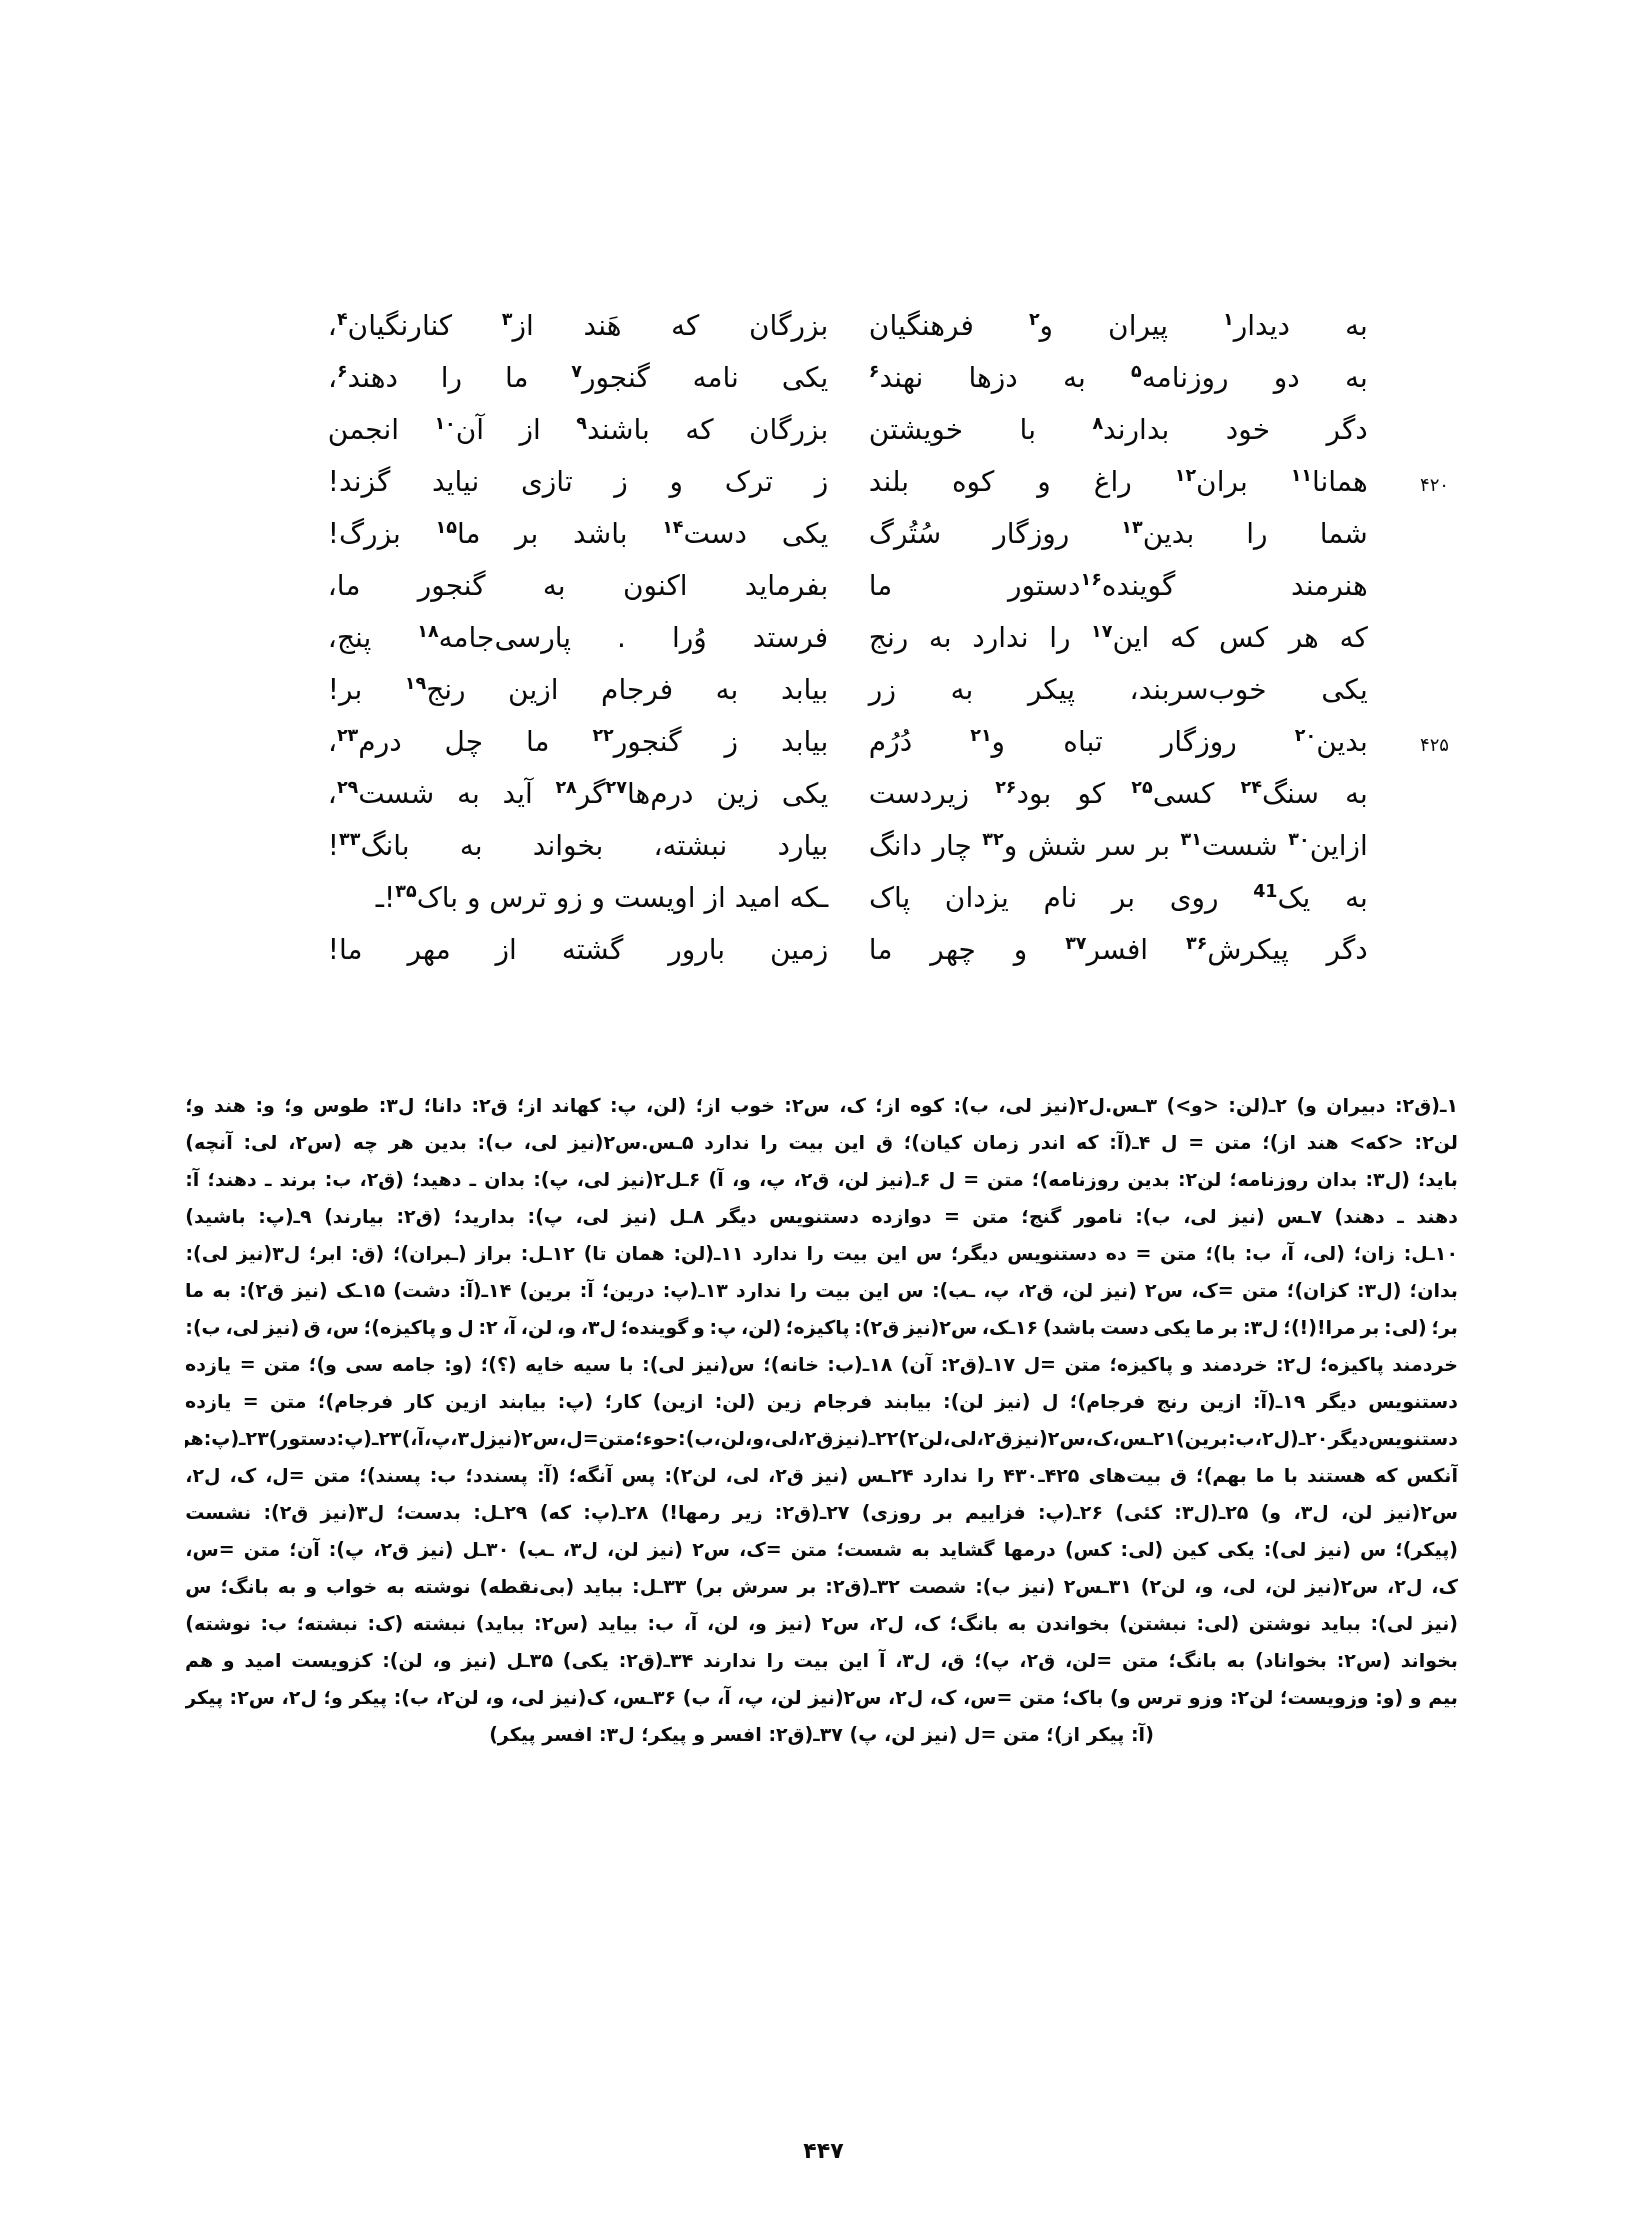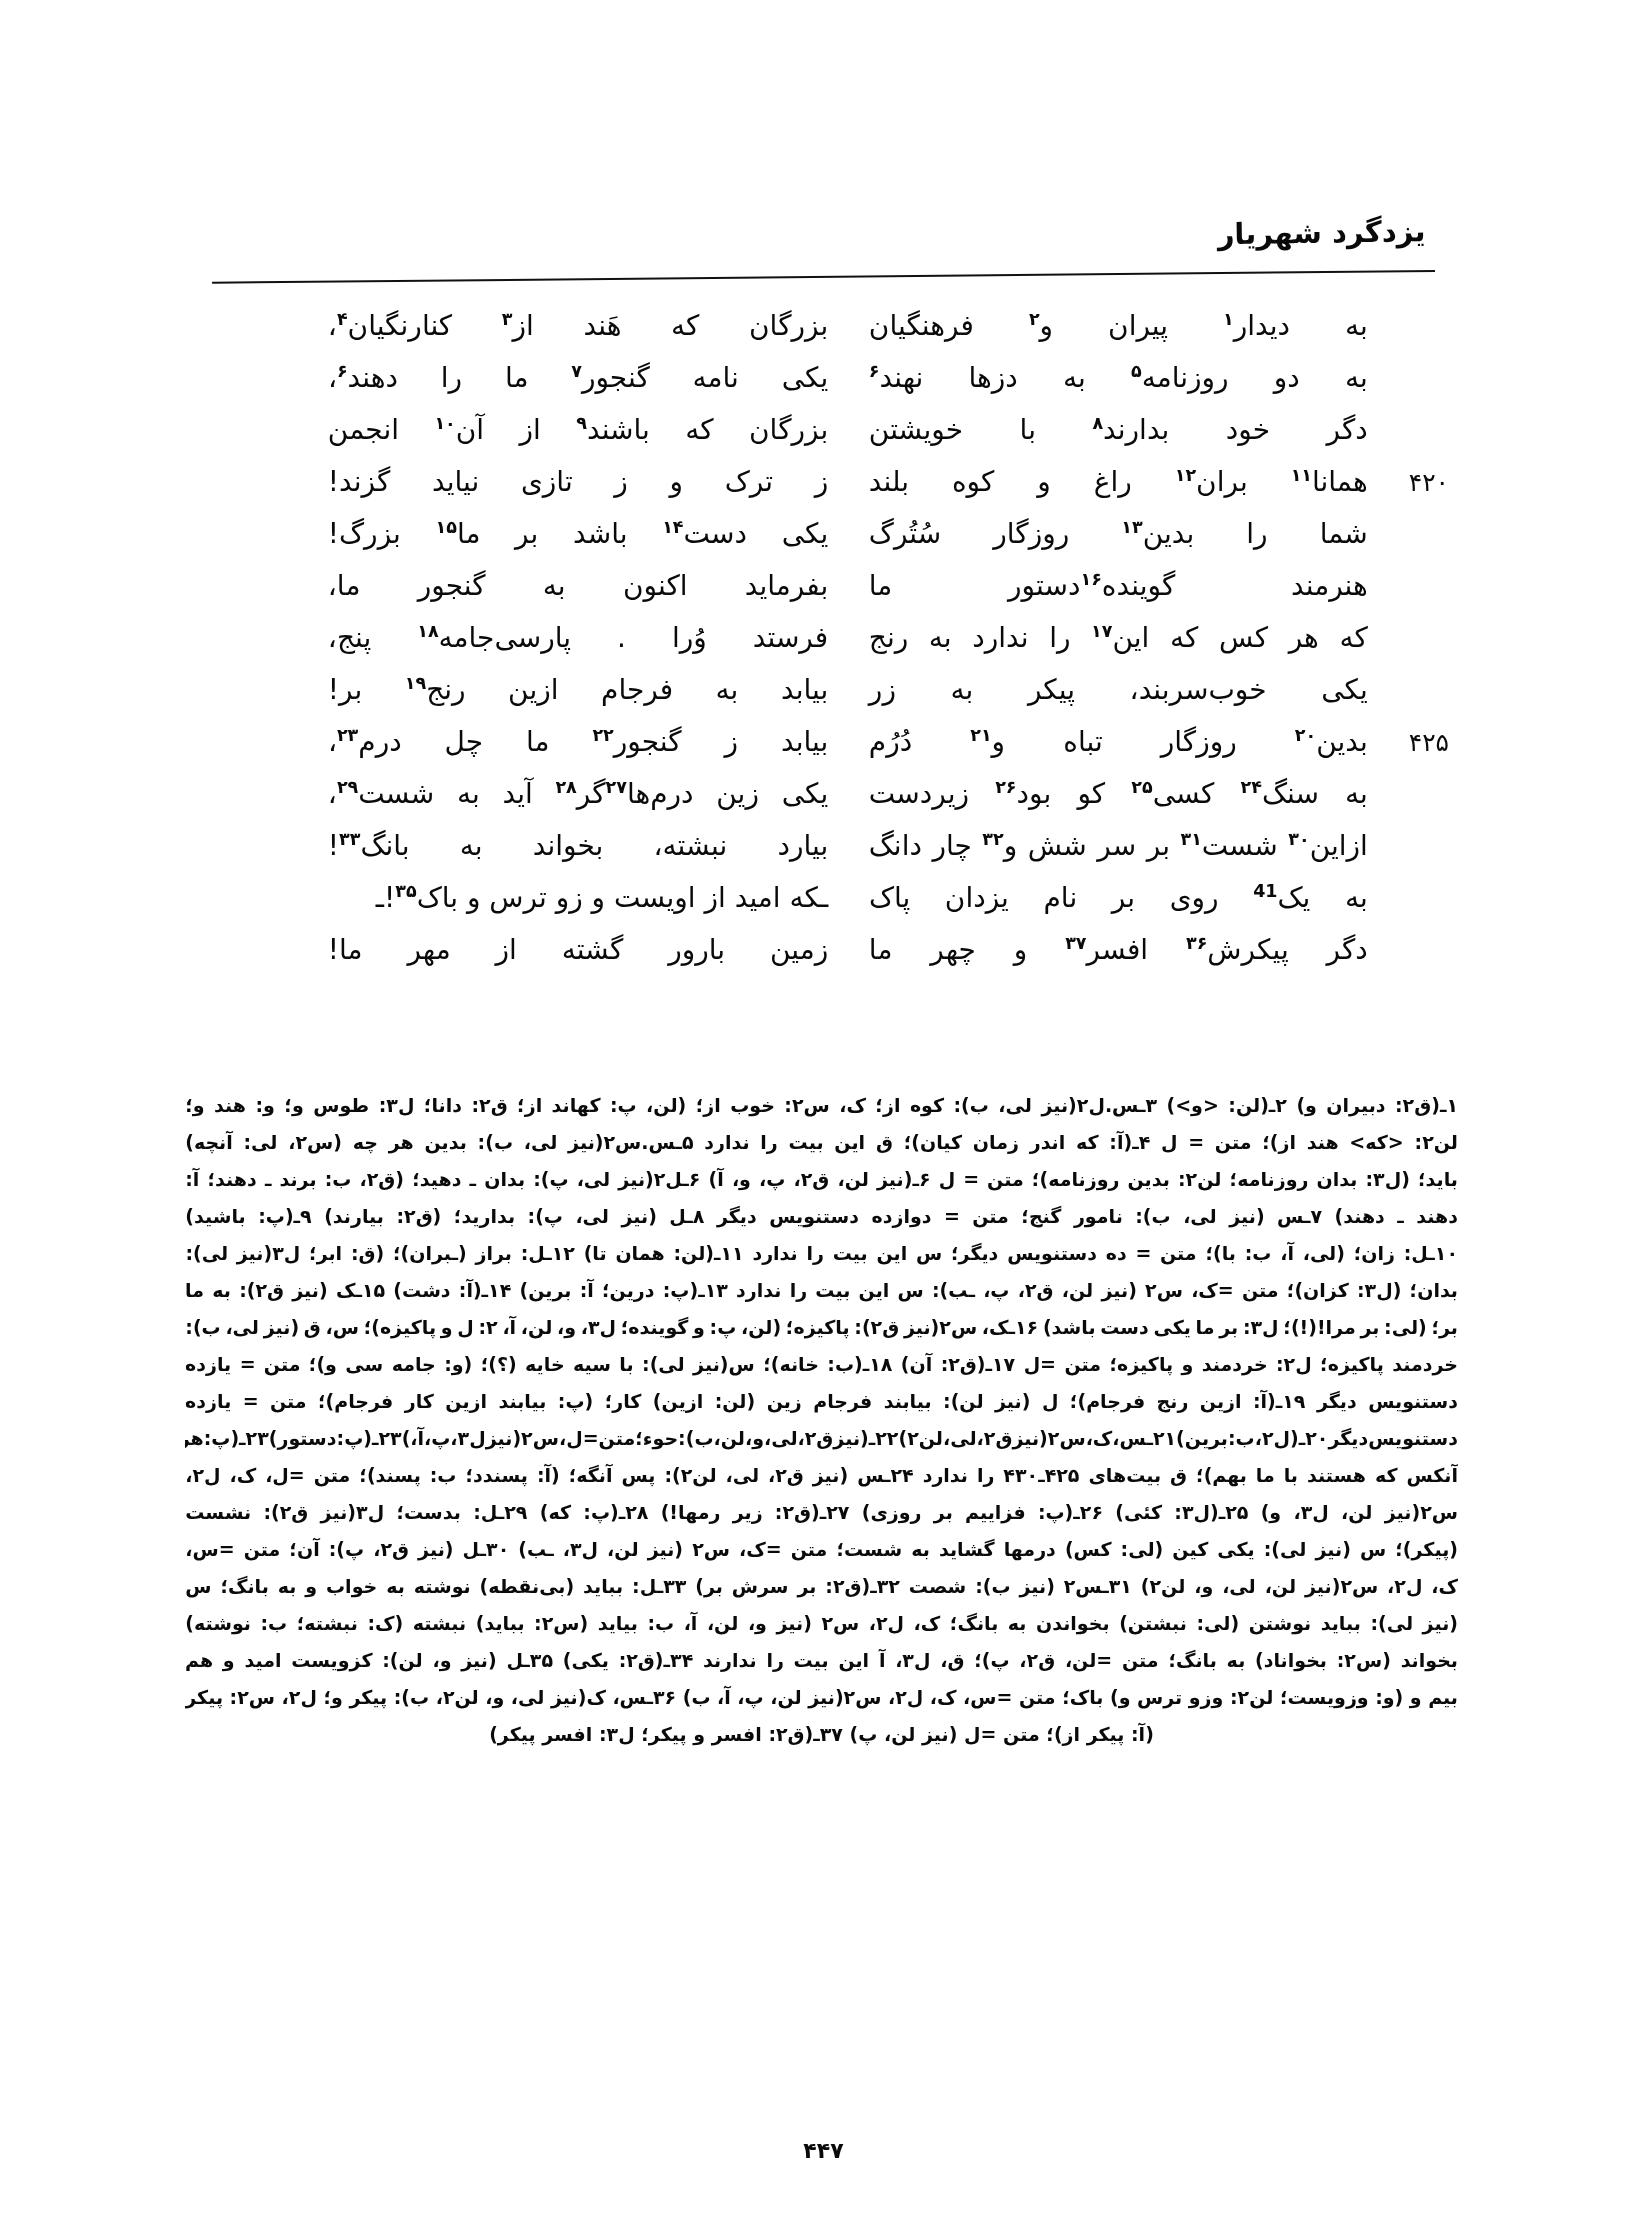--- a/index.html
+++ b/index.html
@@ -57,21 +57,21 @@
     display:flex;
     flex-direction:row;
     align-items:baseline;
     height:52px;
     font-size:28px;
     line-height:52px;
   }
   .verse-num{
     width:72px;
     flex:0 0 72px;
-    font-size:25px;
+    font-size:18px;
     padding-left:9.2px;
     letter-spacing:0.5px;
   }
   .hemistich{
     flex:0 0 523px;
     display:flex;
     flex-direction:row;
     justify-content:space-between;
     white-space:nowrap;
     padding-left:24px;
@@ -135,24 +135,20 @@
     font-size:22px;
     font-weight:600;
     letter-spacing:0.9px;
   }
 </style>
 </head>
 <body>
 
 <div class="page">
 
-  <div class="runhead">
-    <div class="runhead-title">یزدگرد شهریار</div>
-    <div class="runhead-rule"></div>
-  </div>
 
   <div class="verse-block" id="verse-block">
       <div class="verse-row">
         <div class="verse-num"></div>
         <div class="hemistich just">
           <span>به</span>
           <span>دیدار<sup>۱</sup></span>
           <span>پیران</span>
           <span>و<sup>۲</sup></span>
           <span>فرهنگیان</span>

